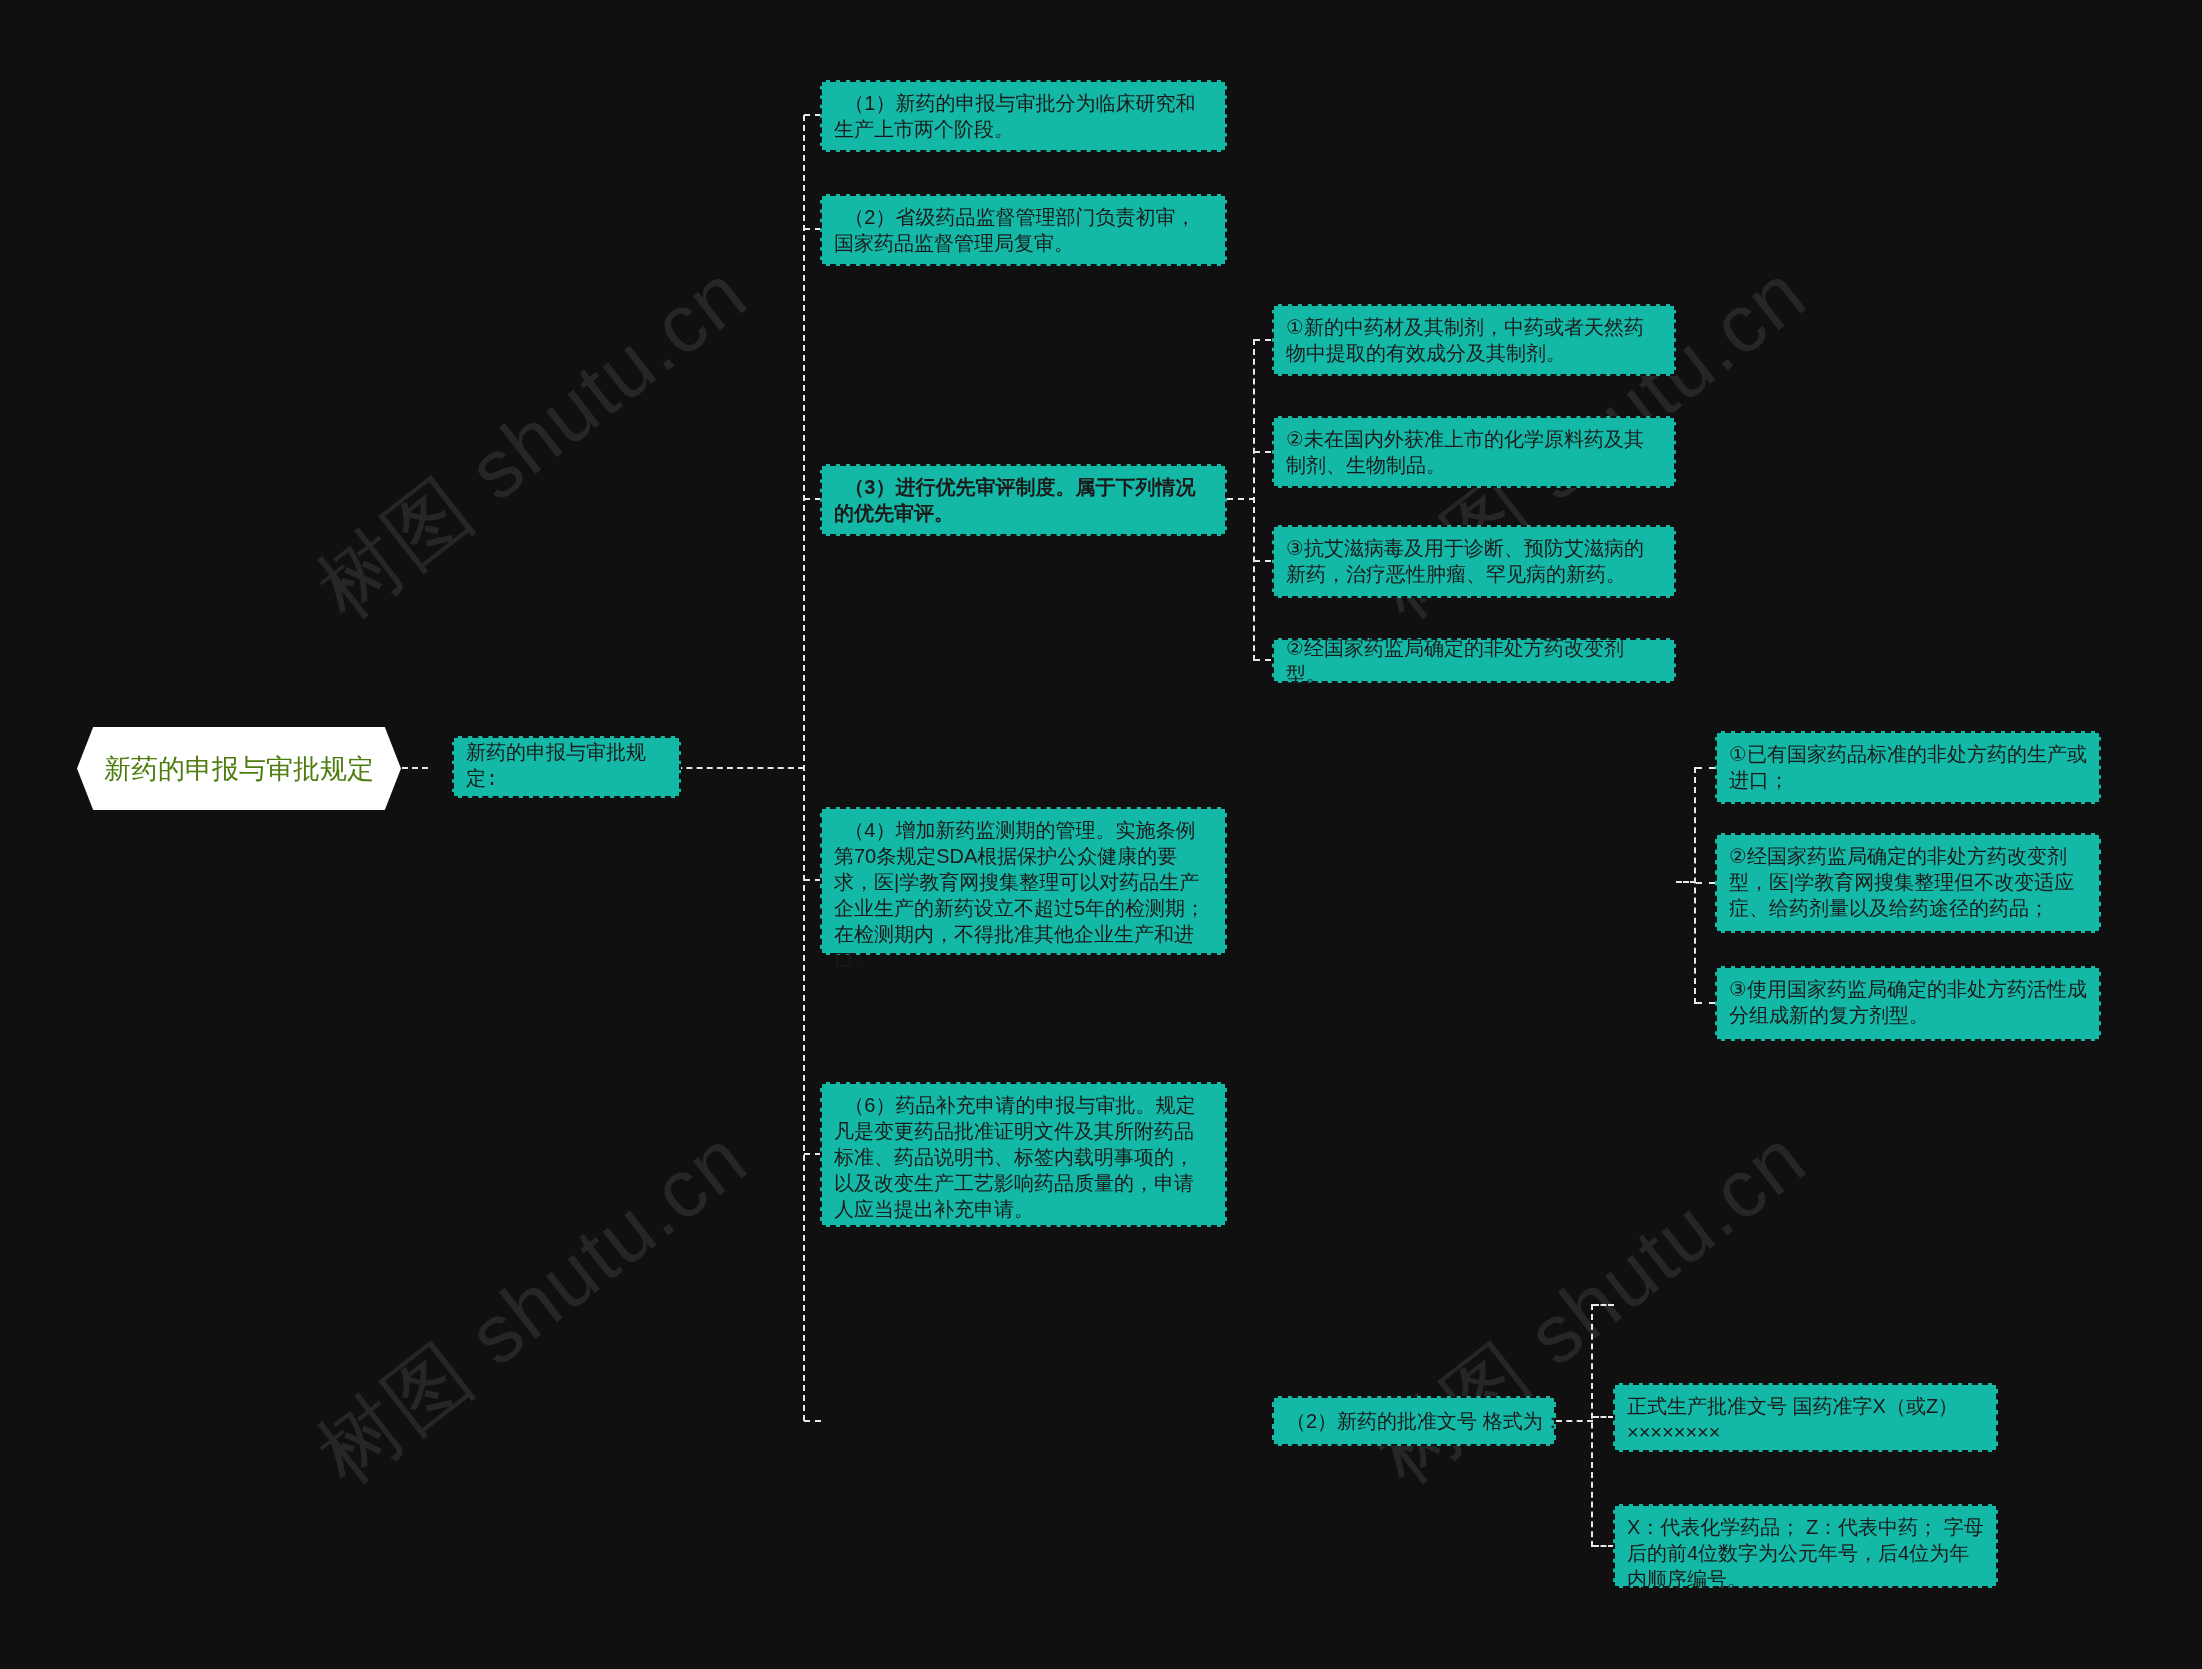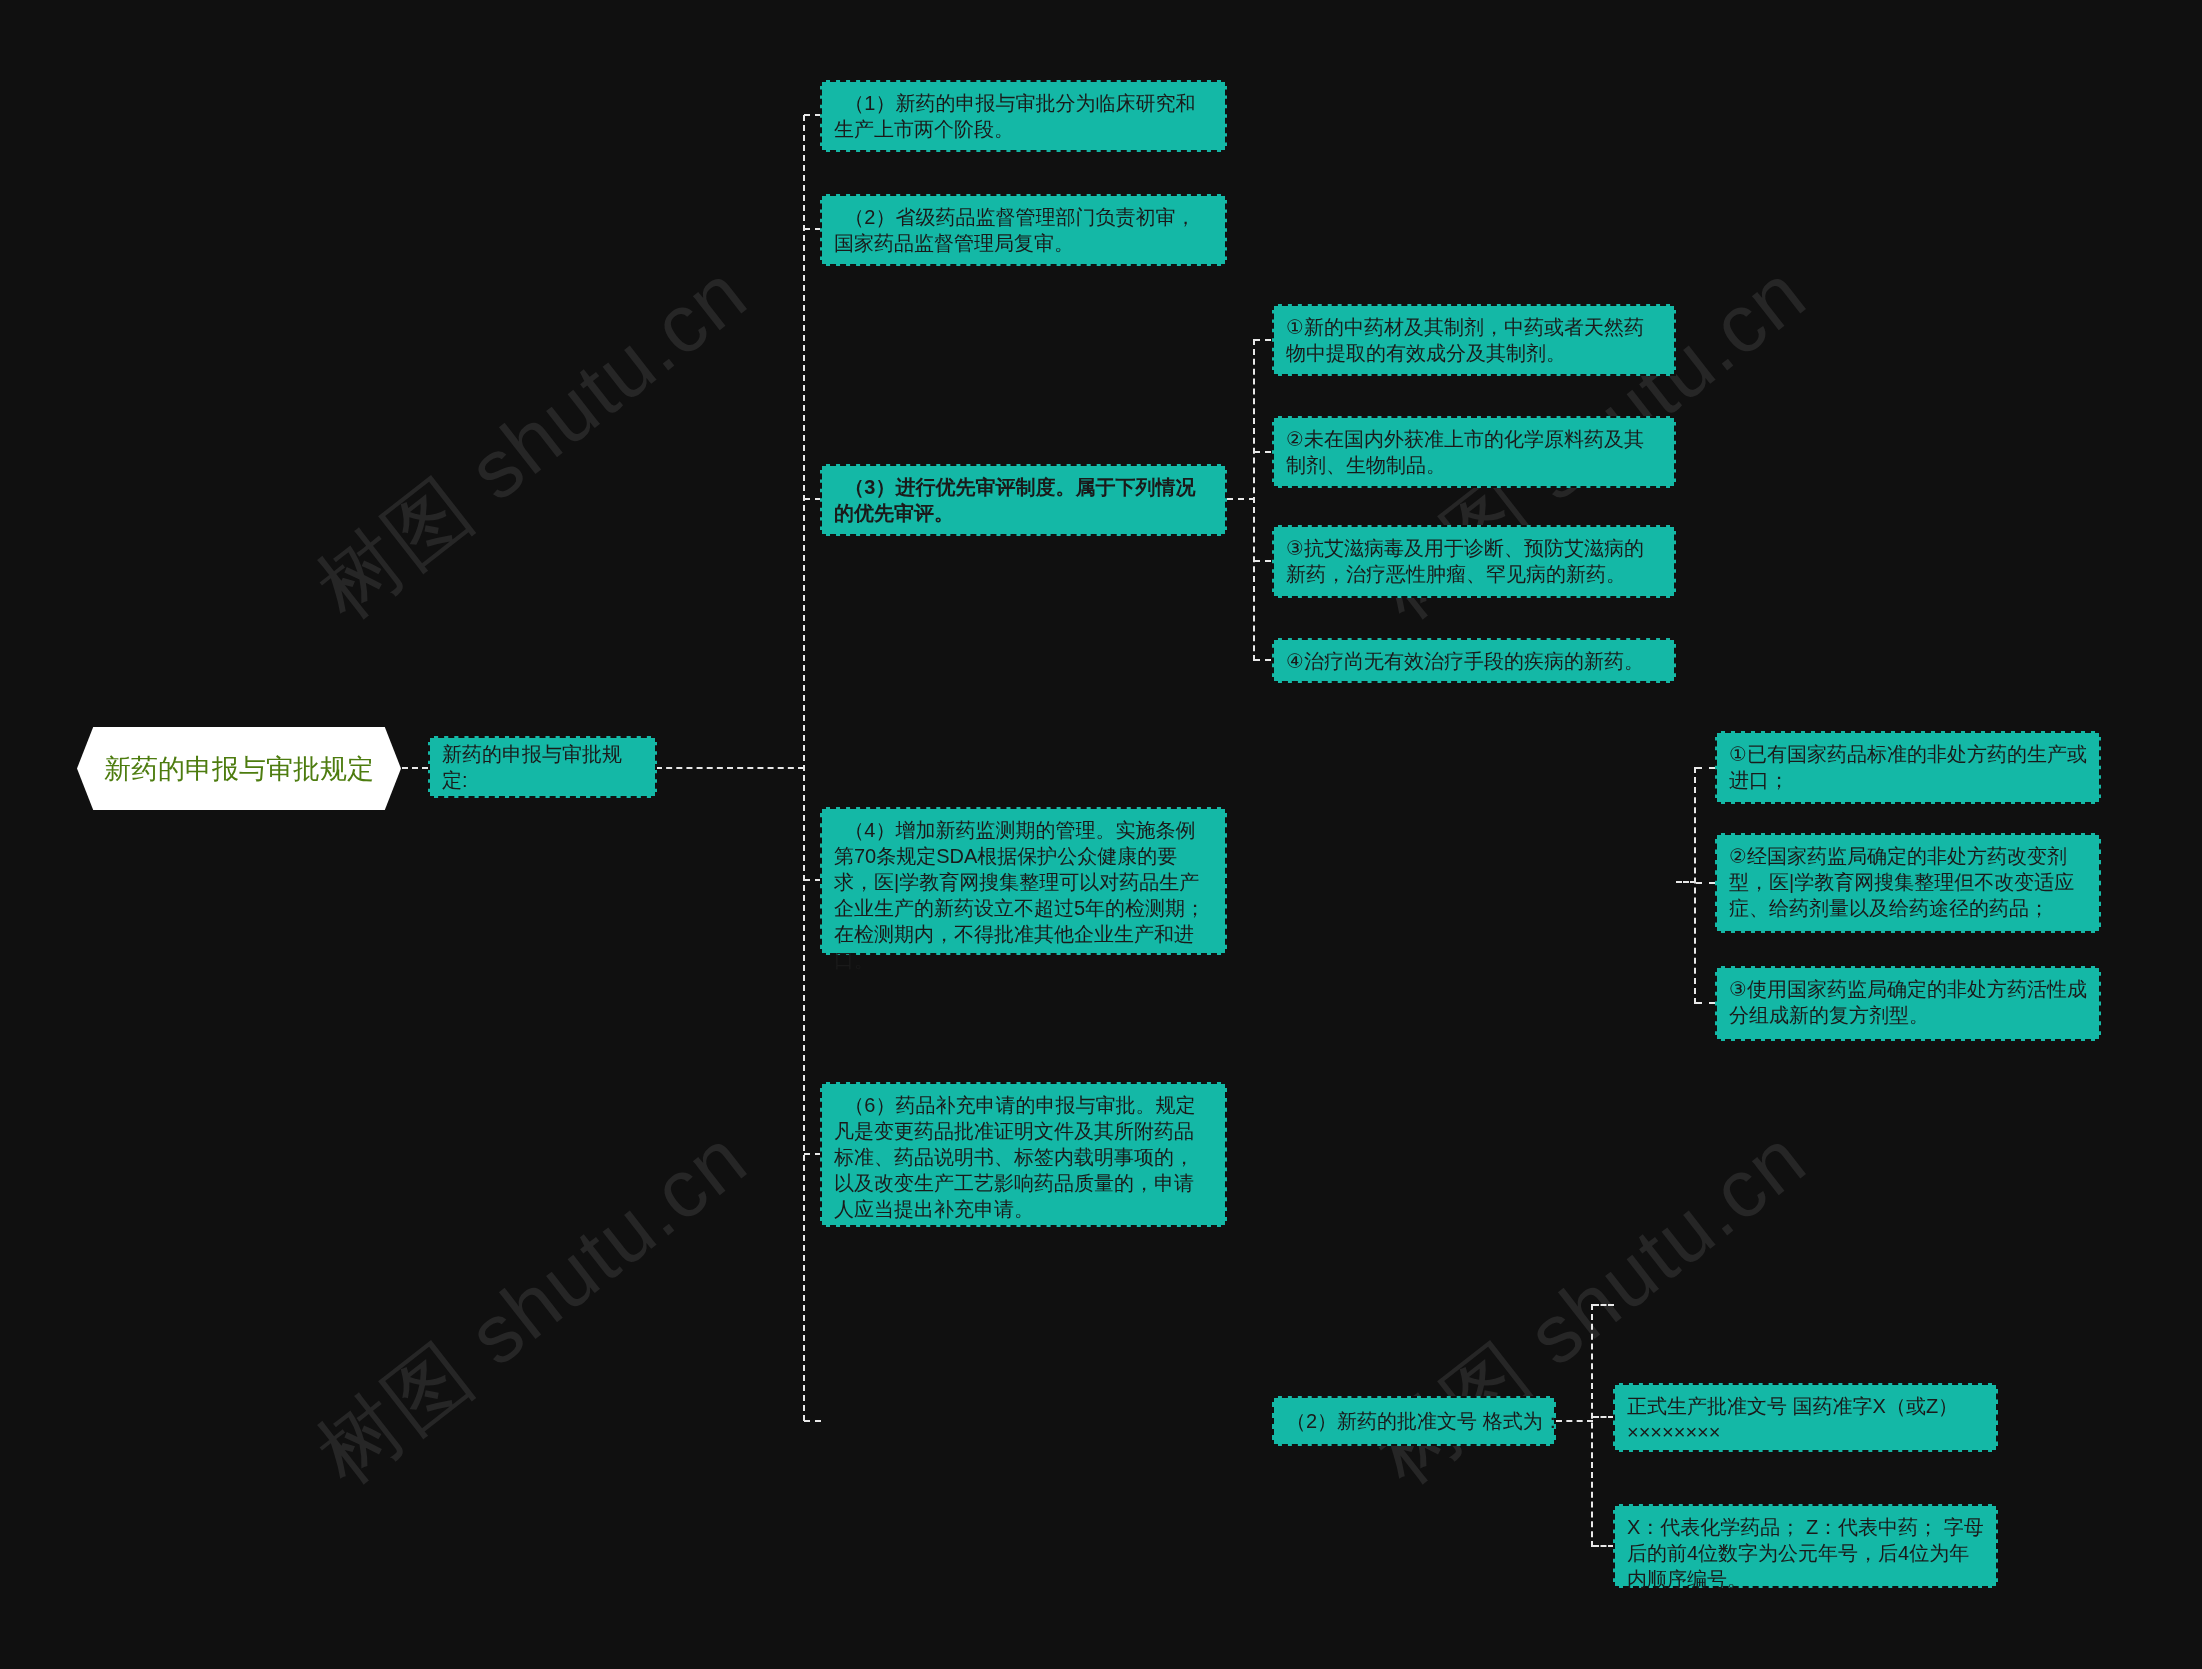--- a/index.html
+++ b/index.html
@@ -61,32 +61,32 @@
   <div class="conn-h" style="left:1696px; top:882px; width:19px;"></div>
   <div class="conn-h" style="left:1696px; top:1002px; width:19px;"></div>
 
   <div class="conn-h" style="left:1556px; top:1420px; width:37px;"></div>
   <div class="conn-v" style="left:1591px; top:1304px; height:243px;"></div>
   <div class="conn-h" style="left:1593px; top:1304px; width:20.6px;"></div>
   <div class="conn-h" style="left:1593px; top:1416px; width:20.6px;"></div>
   <div class="conn-h" style="left:1593px; top:1545px; width:20.6px;"></div>
 
   <div class="root-node" style="left:77px; top:727px; width:324px; height:83px;">新药的申报与审批规定</div>
-  <div class="node vcenter" style="left:428px; top:736px; width:229px; height:62px; justify-content:center;">新药的申报与审批规定:</div>
+  <div class="node vcenter" style="left:452px; top:736px; width:229px; height:62px; justify-content:center;font-family:Liberation Mono, monospace;">新药的申报与审批规定:</div>
 
   <div class="node indent" style="left:820px; top:80px; width:407px; height:72px;">（1）新药的申报与审批分为临床研究和生产上市两个阶段。</div>
   <div class="node indent" style="left:820px; top:194px; width:407px; height:72px;">（2）省级药品监督管理部门负责初审，国家药品监督管理局复审。</div>
   <div class="node indent" style="left:820px; top:464px; width:407px; height:72px;font-weight:bold;">（3）进行优先审评制度。属于下列情况的优先审评。</div>
   <div class="node indent" style="left:820px; top:807px; width:407px; height:148px;">（4）增加新药监测期的管理。实施条例第70条规定SDA根据保护公众健康的要求，医|学教育网搜集整理可以对药品生产企业生产的新药设立不超过5年的检测期；在检测期内，不得批准其他企业生产和进口。</div>
   <div class="node indent" style="left:820px; top:1082px; width:407px; height:145px;">（6）药品补充申请的申报与审批。规定凡是变更药品批准证明文件及其所附药品标准、药品说明书、标签内载明事项的，以及改变生产工艺影响药品质量的，申请人应当提出补充申请。</div>
 
   <div class="node" style="left:1272px; top:304px; width:404px; height:72px;">①新的中药材及其制剂，中药或者天然药物中提取的有效成分及其制剂。</div>
   <div class="node" style="left:1272px; top:416px; width:404px; height:72px;">②未在国内外获准上市的化学原料药及其制剂、生物制品。</div>
   <div class="node" style="left:1272px; top:525px; width:404px; height:73px;">③抗艾滋病毒及用于诊断、预防艾滋病的新药，治疗恶性肿瘤、罕见病的新药。</div>
-  <div class="node vcenter" style="left:1272px; top:638px; width:404px; height:45px;">④治疗尚无有效治疗手段的疾病的新药。</div>
+  <div class="node vcenter" style="left:1272px; top:638px; width:404px; height:45px;">②经国家药监局确定的非处方药改变剂型。</div>
   <div class="node vcenter" style="left:1272px; top:1396px; width:284px; height:50px; white-space:nowrap;">（2）新药的批准文号 格式为：</div>
 
   <div class="node" style="left:1715px; top:731px; width:386px; height:73px;">①已有国家药品标准的非处方药的生产或进口；</div>
   <div class="node" style="left:1715px; top:833px; width:386px; height:100px;">②经国家药监局确定的非处方药改变剂型，医|学教育网搜集整理但不改变适应症、给药剂量以及给药途径的药品；</div>
   <div class="node" style="left:1715px; top:966px; width:386px; height:75px;">③使用国家药监局确定的非处方药活性成分组成新的复方剂型。</div>
 
   <div class="node" style="left:1613px; top:1383px; width:385px; height:69px;">正式生产批准文号 国药准字X（或Z）××××××××</div>
   <div class="node" style="left:1613px; top:1504px; width:385px; height:84px;">X：代表化学药品； Z：代表中药； 字母后的前4位数字为公元年号，后4位为年内顺序编号。</div>
 
 </div>

